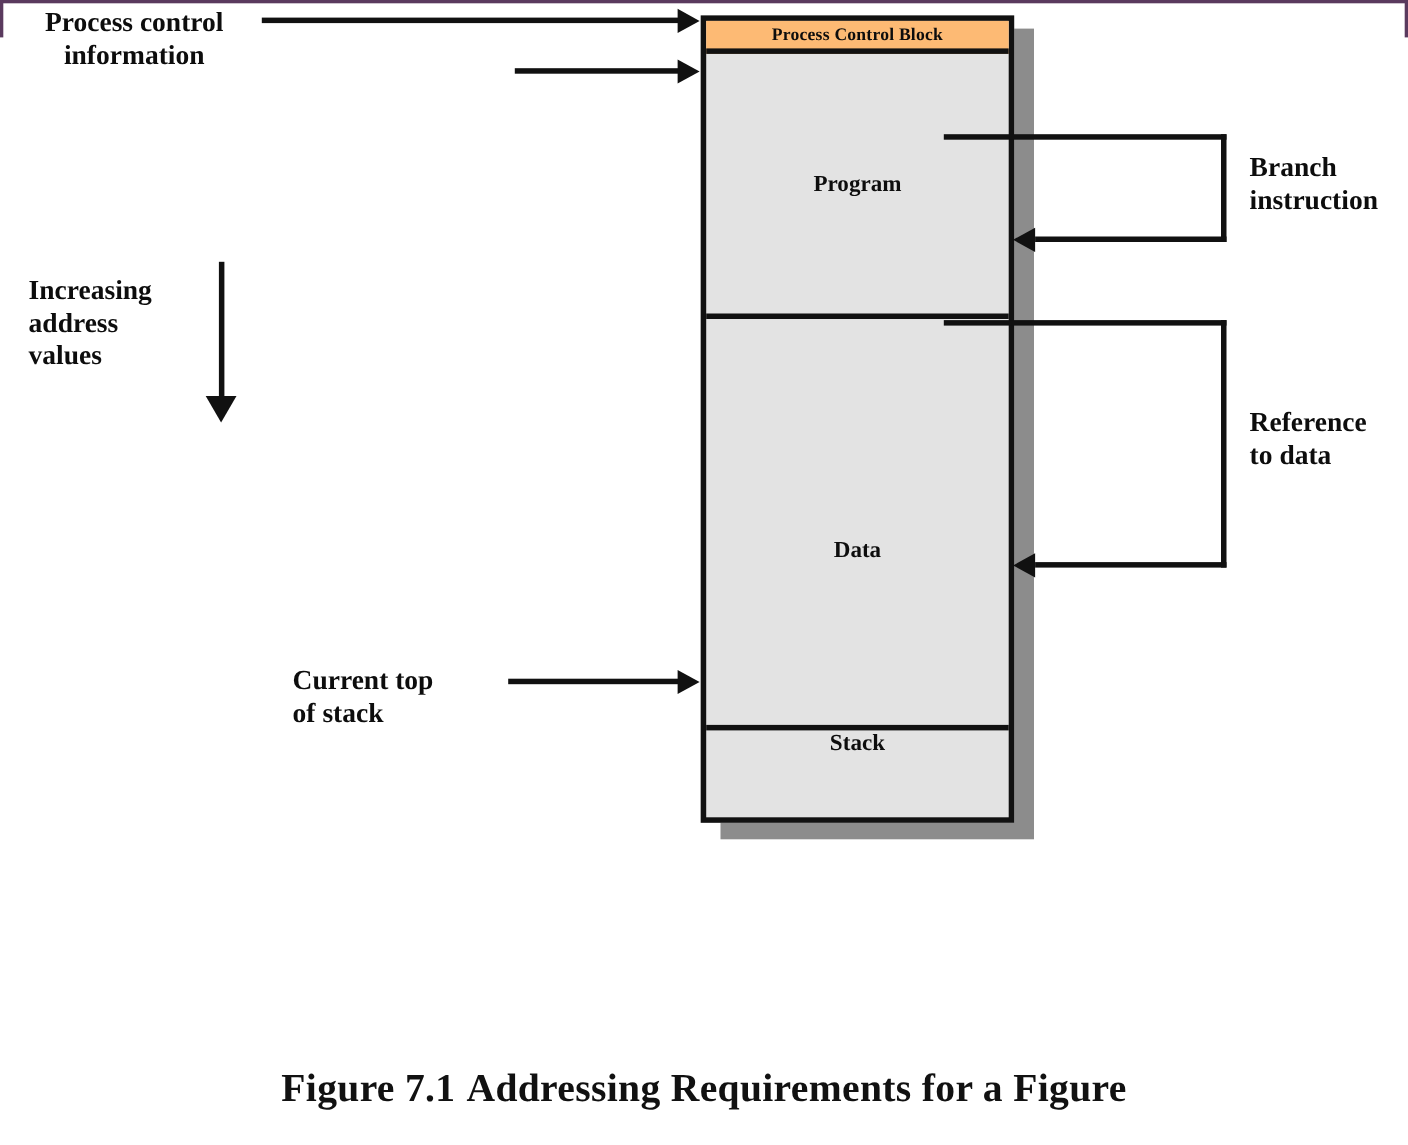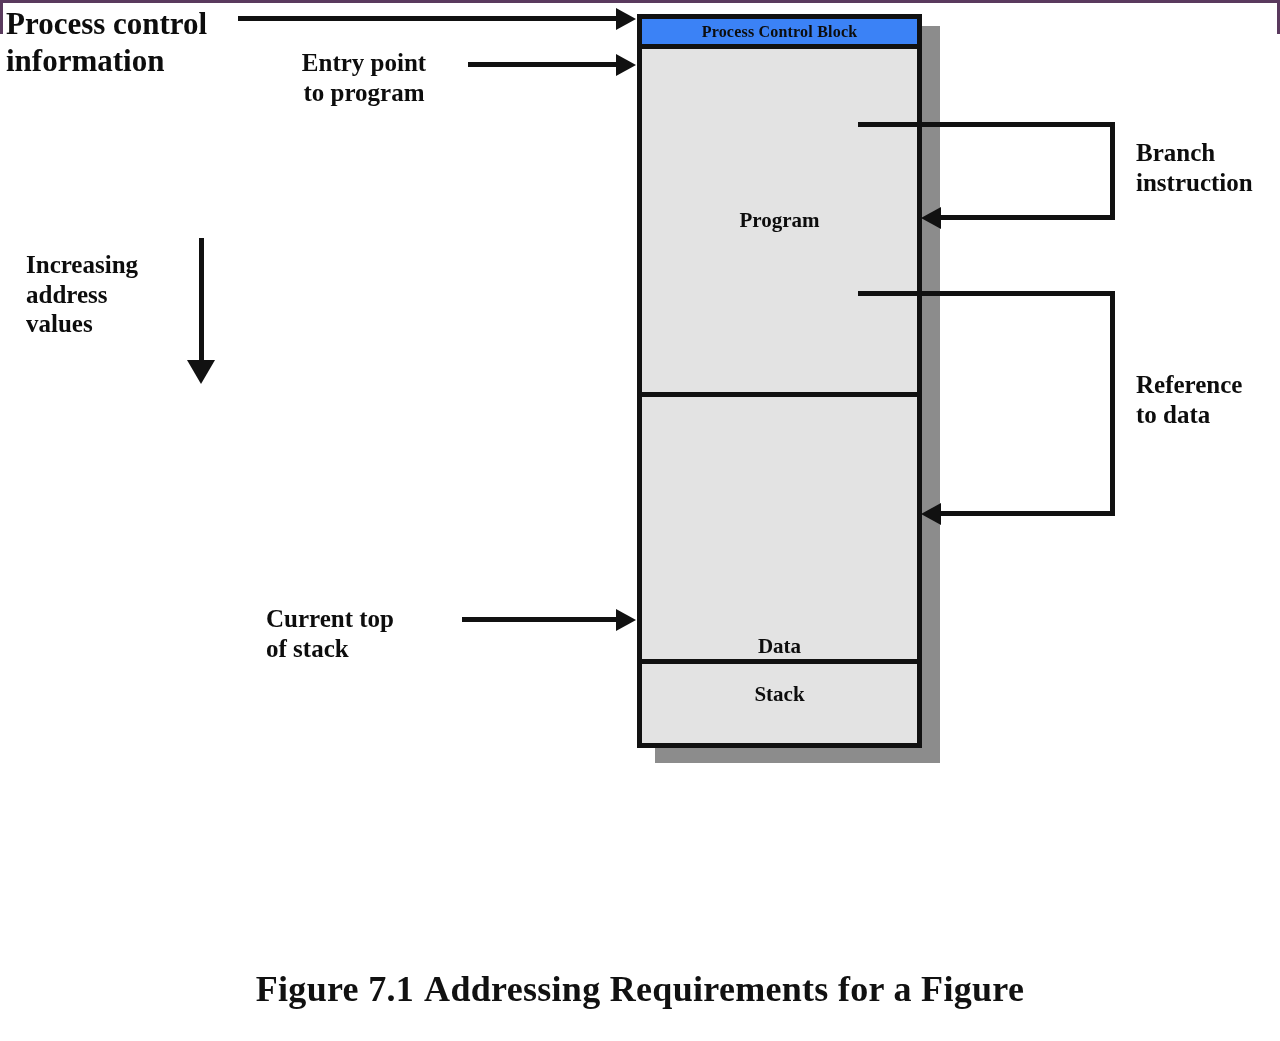--- a/index.html
+++ b/index.html
@@ -71,39 +71,37 @@
     display: flex;
     align-items: center;
     justify-content: center;
     color: #0d0d0d;
     font-weight: bold;
   }
   #seg-pcb {
     top: 0; height: 30px;
     border-bottom: 5px solid #111111;
     font-size: 16px;
-    background: #3b82f6;
+    background: #fdba74;
     letter-spacing: 0.2px;
   }
   #seg-program {
-    top: 30px; height: 348px;
+    top: 30px; height: 241px;
     border-bottom: 5px solid #111111;
     font-size: 21px;
     text-align: right;
   }
   #seg-data {
     top: 321px; height: 324px;
     border-bottom: 5px solid #111111;
     font-size: 21px;
-    align-items: flex-end;
   }
   #seg-stack {
     top: 601px; height: 110px;
     font-size: 21px;
-    margin-top: 19px;
   }
 
   
   .hline { position: absolute; background: #111111; height: 5px; }
   .vline { position: absolute; background: #111111; width: 5px; }
 
   .arrow-right {
     position: absolute;
     width: 0; height: 0;
     border-top: 11px solid transparent;
@@ -157,27 +155,25 @@
       <span>Program</span>
     </div>
     <div class="mem-seg" id="seg-data">
       <span>Data</span>
     </div>
     <div class="mem-seg" id="seg-stack">
       <span>Stack</span>
     </div>
   </div>
 
-  <div class="lbl" style="left:6px; top:6px; font-size:31px; width:232px;">Process control
+  <div class="lbl" style="left:6px; top:6px; font-size:25px; text-align:center; width:232px;">Process control
 information</div>
   <div class="hline" style="left:238px; top:16px; width:382px;"></div>
   <div class="arrow-right" style="left:616px; top:8px;"></div>
 
-  <div class="lbl" style="left:268px; top:48px; font-size:25px; text-align:center; width:192px;">Entry point
-to program</div>
   <div class="hline" style="left:468px; top:62px; width:152px;"></div>
   <div class="arrow-right" style="left:616px; top:54px;"></div>
 
   <div class="lbl" style="left:26px; top:250px; font-size:25px; width:166px;">Increasing
 address
 values</div>
   <div class="vline" style="left:199px; top:238px; height:126px;"></div>
   <div class="arrow-down" style="left:187px; top:360px;"></div>
 
   <div class="lbl" style="left:266px; top:604px; font-size:25px; width:192px;">Current top

